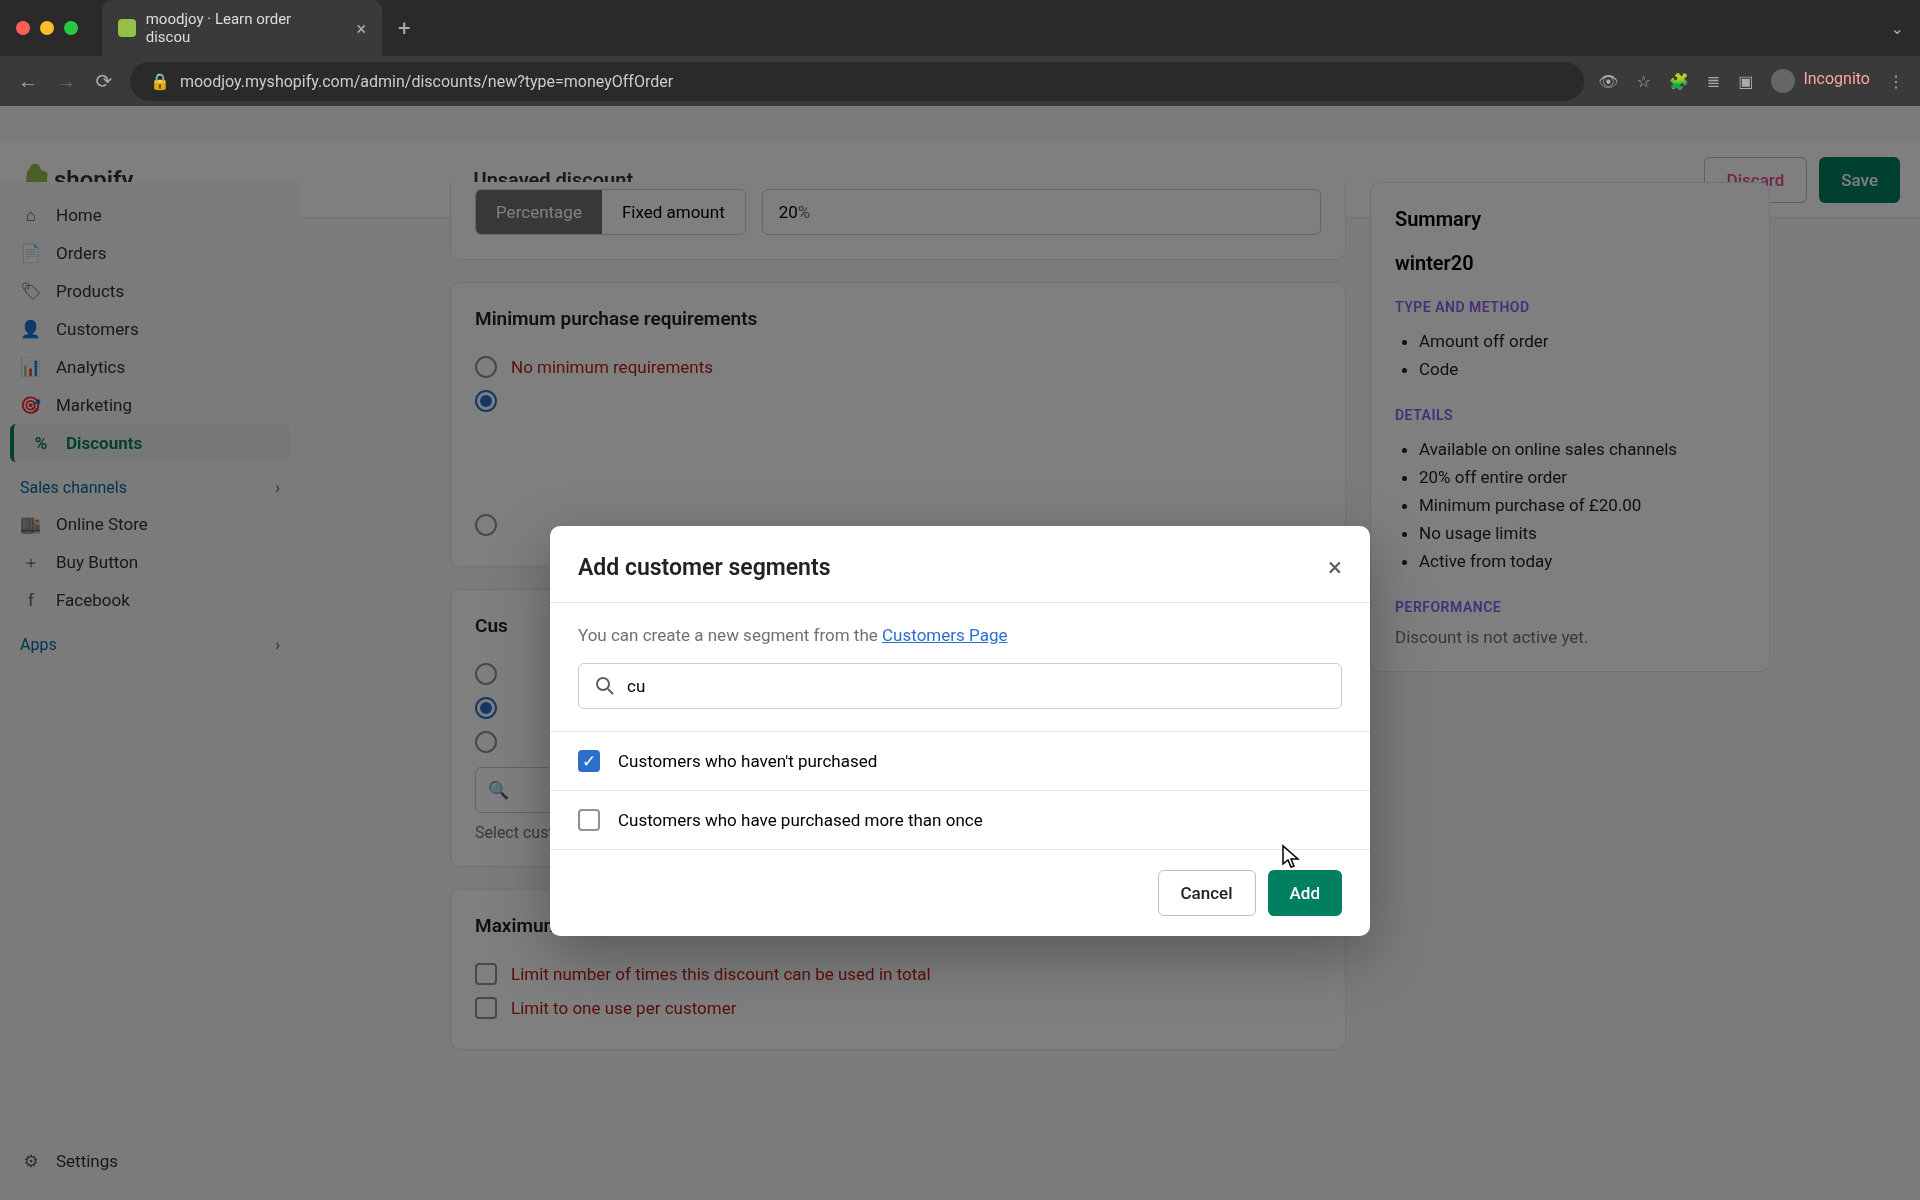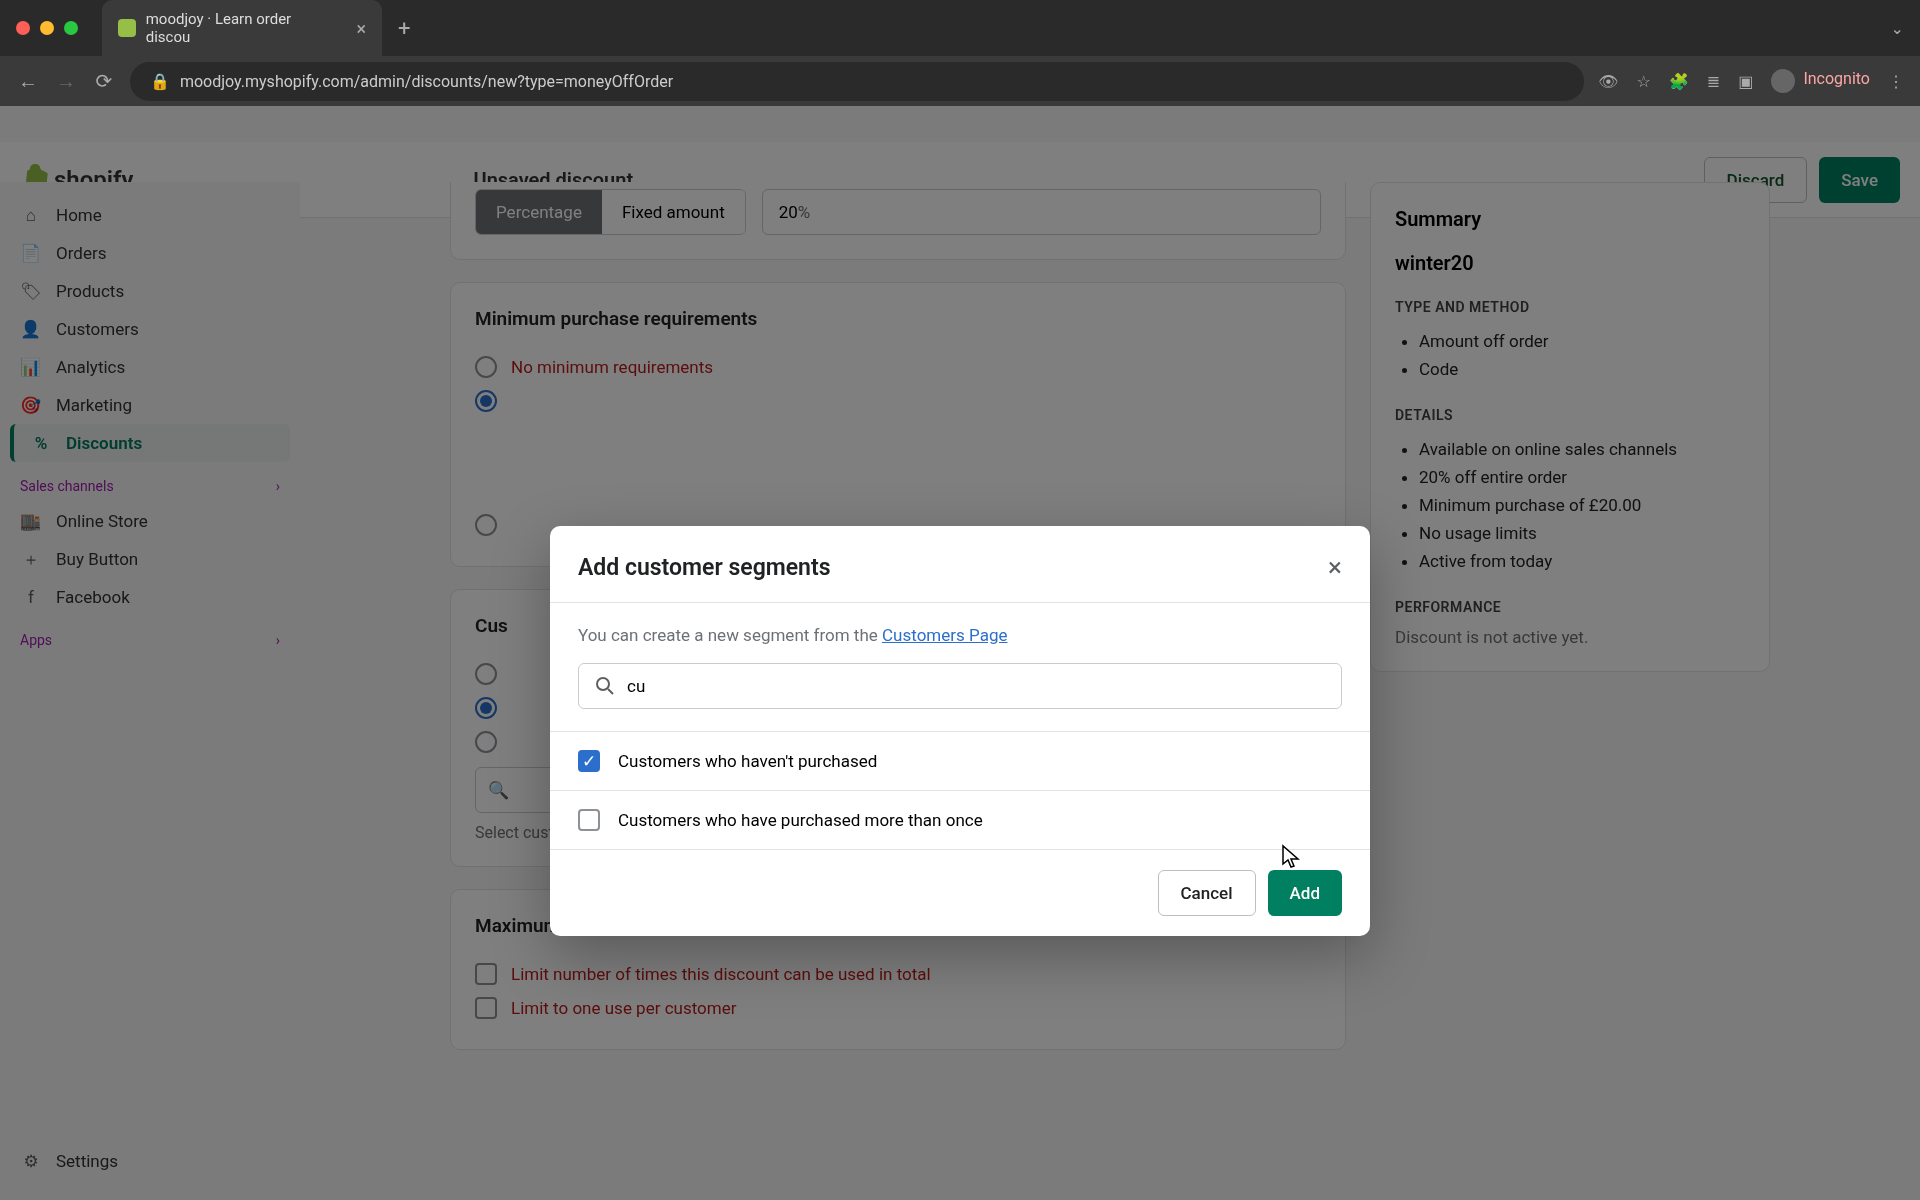--- a/index.html
+++ b/index.html
@@ -29,30 +29,30 @@
 
 .app-viewport { position: absolute; top: 106px; left: 0; right: 0; bottom: 0; background: #f6f6f7; }
 
 
 .app-topbar { height: 76px; background: #fff; border-bottom: 1px solid #e1e3e5; display: flex; align-items: center; padding: 0 20px; margin-top: 36px; }
 .shopify-logo { display: flex; align-items: center; gap: 6px; font-size: 24px; font-weight: 600; color: #333; }
 .shopify-bag { width: 28px; height: 32px; }
 .topbar-title { margin-left: 340px; font-size: 20px; font-weight: 600; color: #333; }
 .topbar-actions { margin-left: auto; display: flex; gap: 12px; }
 .btn { padding: 12px 22px; border-radius: 6px; font-size: 17px; font-weight: 500; border: none; cursor: pointer; }
-.btn-discard { background: #fff; border: 1px solid #babfc3; color: #14532d; }
+.btn-discard { background: #fff; border: 1px solid #babfc3; color: #ec4899; }
 .btn-save { background: #008060; color: #fff; }
 
 
 .sidebar { position: absolute; left: 0; top: 76px; bottom: 0; width: 300px; background: #f6f6f7; padding: 14px 0; }
 .nav-item { display: flex; align-items: center; gap: 14px; padding: 8px 20px; font-size: 17px; color: #333; cursor: pointer; }
 .nav-item.active { background: #edeeef; color: #007a5c; font-weight: 600; border-left: 4px solid #008060; padding-left: 16px; border-radius: 6px; margin: 0 10px; }
 .nav-icon-box { width: 22px; height: 22px; display: flex; align-items: center; justify-content: center; color: #5c5f62; }
 .nav-item.active .nav-icon-box { color: #007a5c; }
-.nav-section { padding: 16px 20px 8px; font-size: 14px; color: #a21caf; display: flex; justify-content: space-between; align-items: center; }
+.nav-section { padding: 16px 20px 8px; font-size: 16px; color: #0369a1; display: flex; justify-content: space-between; align-items: center; }
 .sidebar-bottom { position: absolute; bottom: 20px; left: 0; right: 0; }
 
 
 .main-content { position: absolute; left: 300px; top: 76px; right: 0; bottom: 0; overflow-y: auto; padding: 0 40px; }
 .content-wrapper { display: flex; gap: 24px; max-width: 1320px; margin: 0 auto; }
 .main-column { flex: 1; }
 .side-column { width: 400px; }
 
 .card { background: #fff; border-radius: 10px; border: 1px solid #e1e3e5; padding: 24px; margin-bottom: 22px; }
 .card-title { font-size: 19px; font-weight: 600; color: #202223; margin-bottom: 20px; }
@@ -71,21 +71,21 @@
 .radio.checked { border-color: #2c6ecb; }
 .radio.checked::after { content: ''; width: 12px; height: 12px; background: #2c6ecb; border-radius: 50%; }
 .checkbox { width: 22px; height: 22px; border: 2px solid #8c9196; border-radius: 4px; }
 
 .helper-text { font-size: 16px; color: #6d7175; margin-top: 10px; }
 .link { color: #2c6ecb; text-decoration: underline; cursor: pointer; }
 
 
 .summary-title { font-size: 20px; font-weight: 600; margin-bottom: 20px; }
 .summary-name { font-size: 20px; font-weight: 600; margin-bottom: 24px; }
-.summary-section-label { font-size: 14px; font-weight: 600; color: #404040; text-transform: uppercase; letter-spacing: 0.5px; margin-bottom: 12px; }
+.summary-section-label { font-size: 14px; font-weight: 600; color: #8b5cf6; text-transform: uppercase; letter-spacing: 0.5px; margin-bottom: 12px; }
 .summary-list { list-style: disc; padding-left: 24px; margin-bottom: 24px; }
 .summary-list li { font-size: 17px; color: #202223; padding: 4px 0; }
 .summary-text { font-size: 17px; color: #6d7175; }
 
 
 .overlay { position: absolute; inset: 0; background: rgba(0,0,0,0.5); z-index: 100; }
 .modal { position: absolute; z-index: 101; left: 50%; transform: translateX(-50%); top: 420px; width: 820px; background: #fff; border-radius: 10px; box-shadow: 0 20px 60px rgba(0,0,0,0.3); }
 .modal-header { padding: 26px 28px 20px; display: flex; justify-content: space-between; align-items: center; border-bottom: 1px solid #e1e3e5; }
 .modal-title { font-size: 23px; font-weight: 600; color: #202223; }
 .modal-close { font-size: 26px; color: #5c5f62; cursor: pointer; background: none; border: none; }

